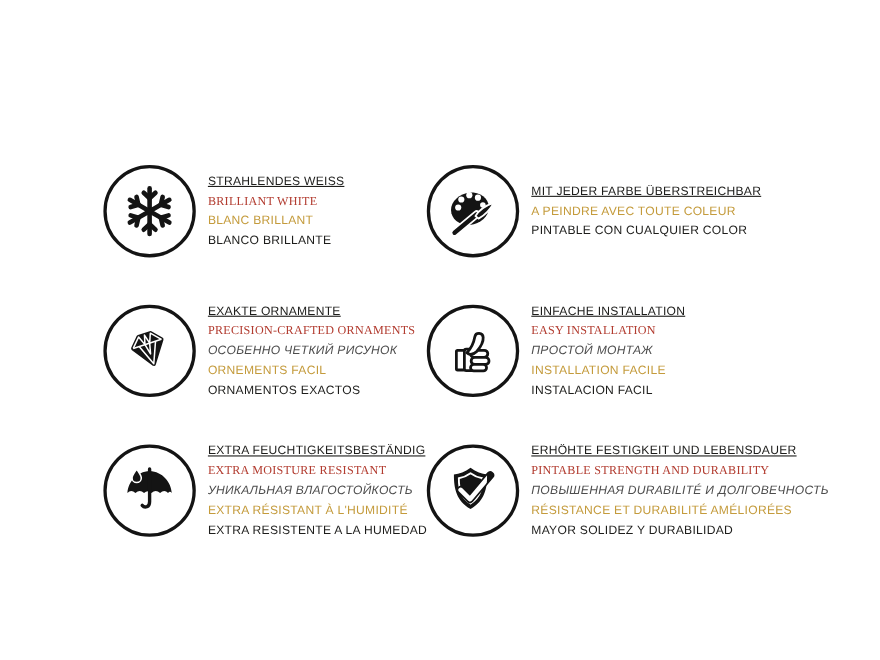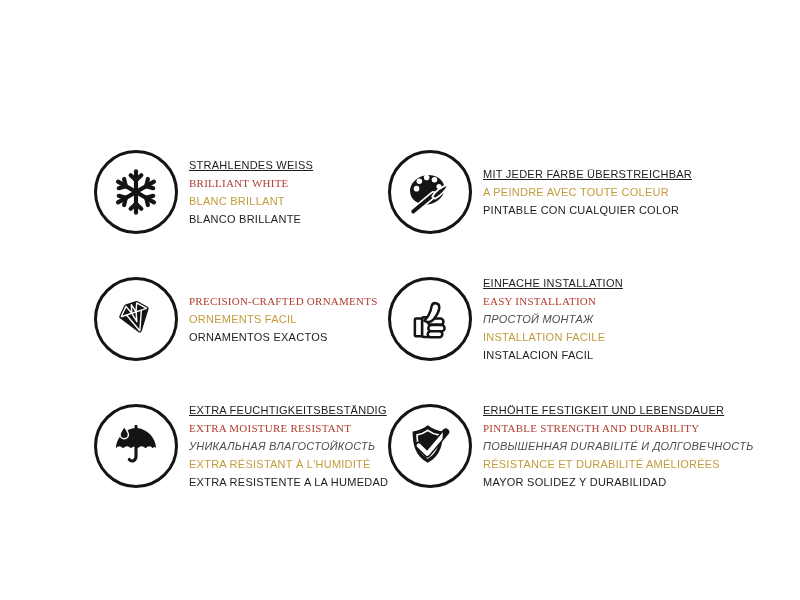--- a/index.html
+++ b/index.html
@@ -135,21 +135,23 @@
     </div>
   </section>
 
   <section class="feature">
     <div class="icon-wrap">
       <svg>
           <use href="#icon-diamond"></use>
         </svg>
     </div>
     <div class="lines">
+      <span class="l-de">EXAKTE ORNAMENTE</span>
       <span class="l-en">PRECISION-CRAFTED ORNAMENTS</span>
+      <span class="l-ru">ОСОБЕННО ЧЕТКИЙ РИСУНОК</span>
       <span class="l-fr">ORNEMENTS FACIL</span>
       <span class="l-es">ORNAMENTOS EXACTOS</span>
     </div>
   </section>
 
   <section class="feature">
     <div class="icon-wrap">
       <svg>
           <use href="#icon-thumbs-up"></use>
         </svg>

